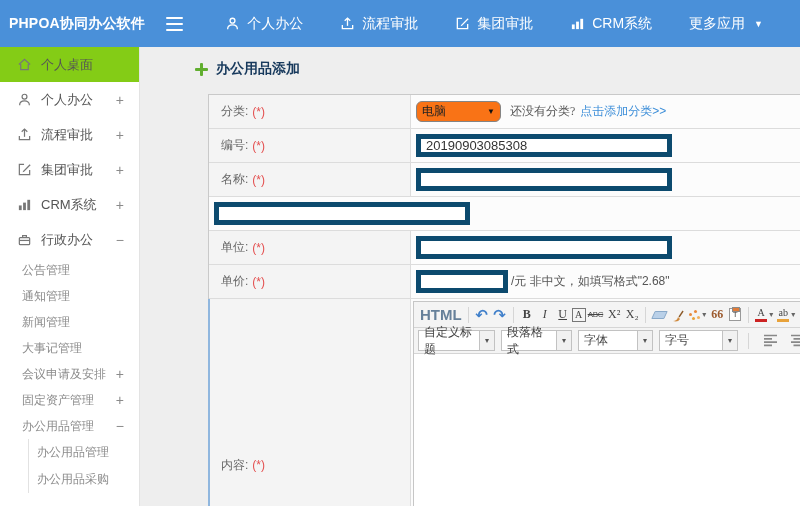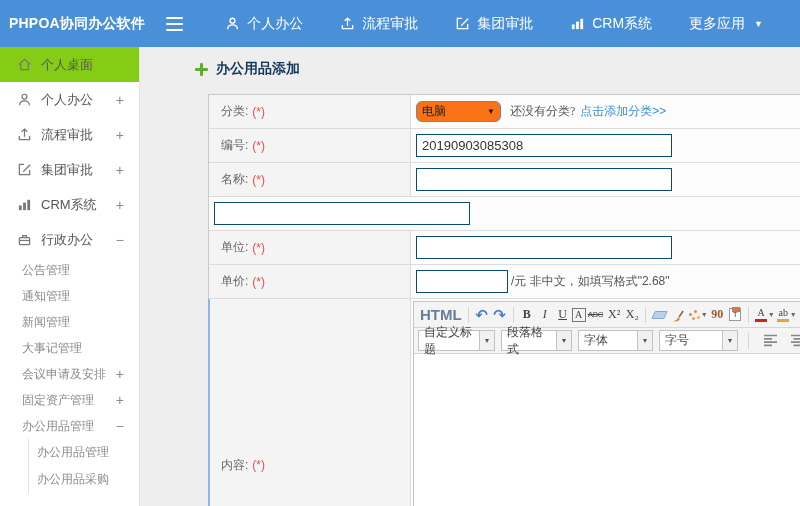--- a/index.html
+++ b/index.html
@@ -36,21 +36,21 @@
   .plus-icon::before { content:""; position:absolute; left:5px; top:0; width:3px; height:13px; background:#61ae2f; border-radius:1px; }
   .plus-icon::after  { content:""; position:absolute; left:0; top:5px; width:13px; height:3px; background:#61ae2f; border-radius:1px; }
   .title-text { font-size:14px; font-weight:bold; color:#17395c; }
 
   .form-table { margin:17px 0 0 13px; width:700px; border:1px solid #c9c9c9; border-right:none; background:#fcfcfc; }
   .frow { display:flex; border-bottom:1px solid #dcdcdc; height:34px; }
   .fcell-label { width:202px; background:#f4f4f4; border-right:1px solid #dcdcdc; display:flex; align-items:center;
     padding-left:12px; font-size:12px; color:#666; flex-shrink:0; }
   .req { color:#e45050; font-style:normal; margin-left:4px; }
   .fcell-value { flex:1; background:#fcfcfc; display:flex; align-items:center; padding-left:5px; font-size:12px; color:#555; }
-  .text-input { height:23px; width:256px; border:1px solid #0c4a6e; background:#fff; font-size:13px; color:#333;
+  .text-input { height:23px; width:256px; border:5px solid #0c4a6e; background:#fff; font-size:13px; color:#333;
     padding:0 5px; font-family:inherit; }
   .price-input { width:92px; }
   .fake-select { width:85px; height:21px; border:1px solid #848484; border-radius:6px; background:#f97316;
     display:flex; align-items:center; justify-content:space-between; padding:0 5px; font-size:12px; color:#222; cursor:pointer; }
   .fake-select .sel-caret { font-size:8px; color:#111; }
   .hint { margin-left:9px; color:#555;font-family:Liberation Serif, serif; }
   .add-link { color:#3b8dd8; margin-left:5px; cursor:pointer; text-decoration:none; }
   .suffix { margin-left:3px; color:#555; }
 
   .frow-content { height:332px; border-bottom:none; position:relative; }
@@ -330,21 +330,21 @@
               <span class="ed-btn">
                   <svg width="14" height="14" viewBox="0 0 14 14">
                     <path d="M8.5 8.5L12.5 2.5 13.6 3.6 9.6 9.6z" fill="#8c5a28"></path>
                     <path d="M3 13c2.5 0 4.5-1.5 5-4l2 2c-1.5 2.5-4 3-7 2z" fill="#d08a3e"></path>
                   </svg>
                 </span>
               <span class="ed-btn">
                   <span class="sparkle"></span>
                   <span class="caret-sm">▾</span>
                 </span>
-              <span class="ed-btn serifed ed-quote">90</span>
+              <span class="ed-btn serifed ed-quote">66</span>
               <span class="ed-btn">
                   <span class="paste-icon">
                     <span>T</span>
                   </span>
                 </span>
               <span class="ed-sep"></span>
               <span class="ed-btn">
                 <span class="stacked">
                     <span class="glyph serifed">A</span>
                     <span class="cbar-red"></span>

